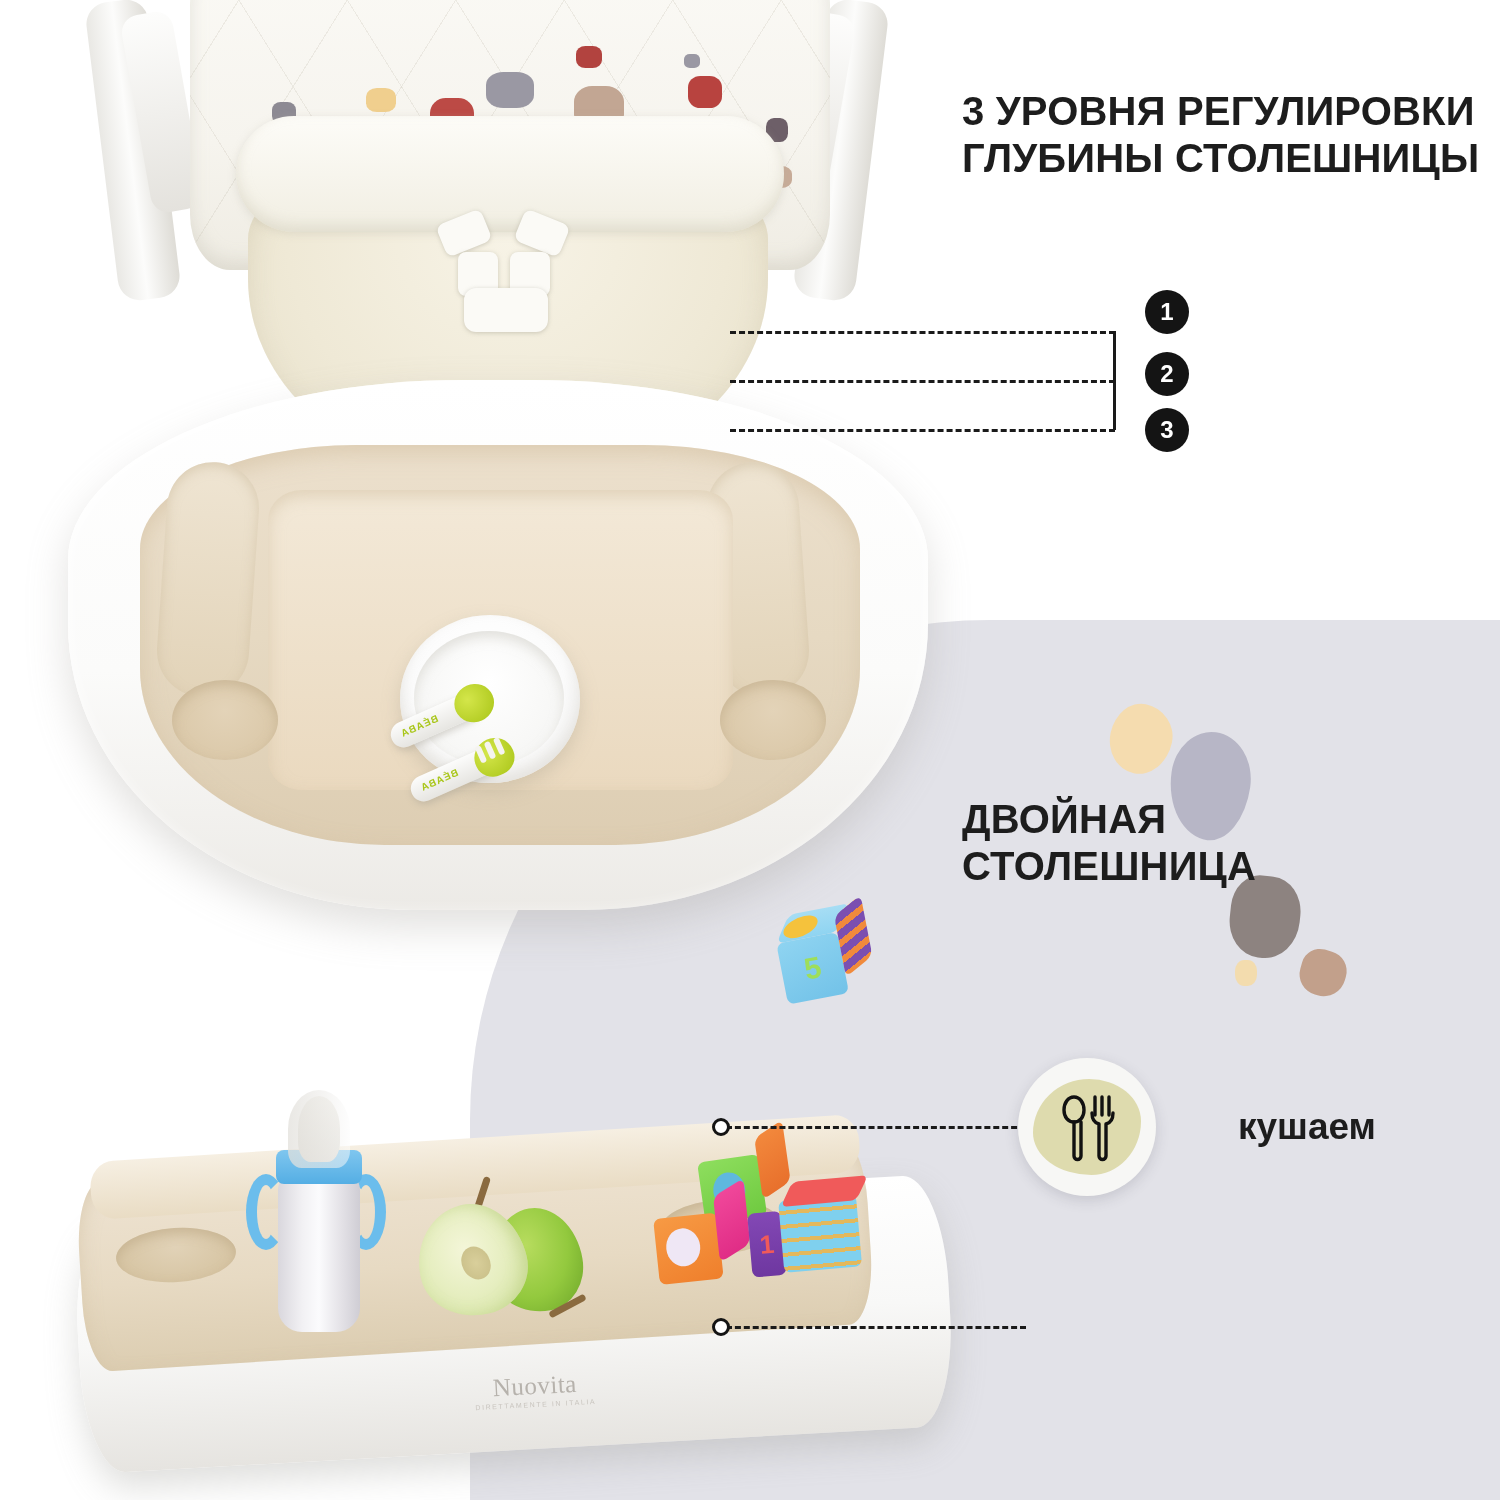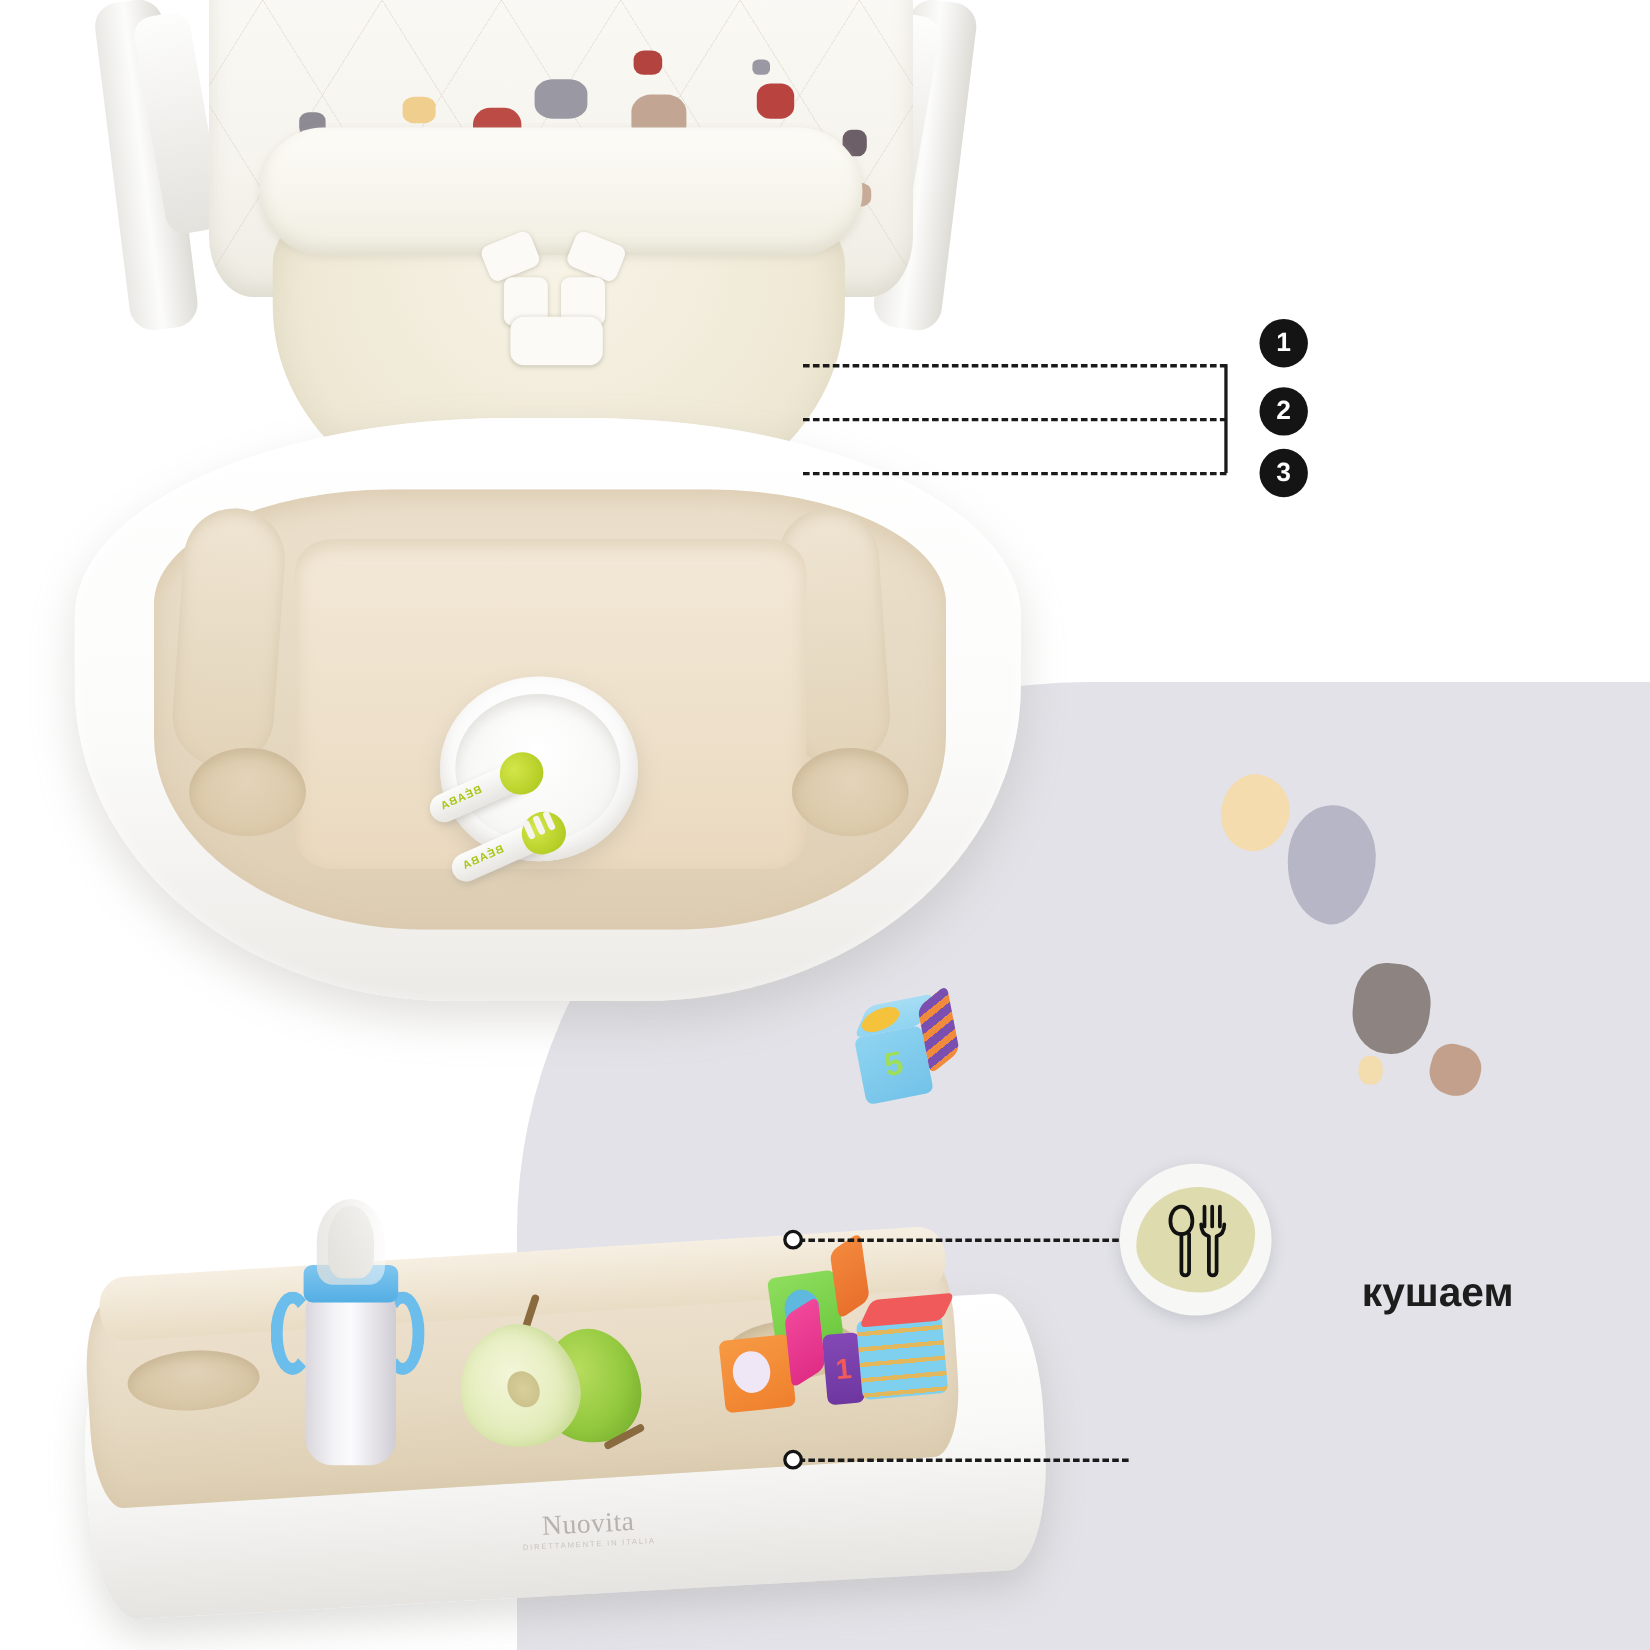--- a/index.html
+++ b/index.html
@@ -64,21 +64,21 @@
   }
   .depth-line.d1{ left:730px; top:331px; width:385px; }
   .depth-line.d2{ left:730px; top:380px; width:385px; }
   .depth-line.d3{ left:730px; top:429px; width:385px; }
   .bracket{
     position:absolute; left:1113px; top:331px;
     width:3px; height:99px; background:#1a1a1a;
   }
 
   
-  .callout{ position:absolute; display:flex; align-items:flex-end; }
+  .callout{ position:absolute; display:flex; align-items:center; }
   .callout.c1{ left:1018px; top:1058px; }
   .callout.c2{ left:1018px; top:1258px; }
 
   .cal-circle{
     position:relative;
     width:138px; height:138px; border-radius:50%;
     background:#f7f7f5;
     box-shadow:0 4px 14px rgba(60,60,80,.17);
     display:flex; align-items:center; justify-content:center;
     flex:0 0 auto;
@@ -452,30 +452,34 @@
 
     <div style="position:absolute;left:690px;top:110px;width:132px;height:108px;transform:rotate(-5deg);">
       <span class="face fs" style="position:absolute;left:0;top:18px;width:34px;height:64px;border-radius:7px;background:linear-gradient(180deg,#8348b5,#6e37a0);">
         <span class="digit" style="position:absolute;inset:0;display:flex;align-items:center;justify-content:center;color:#f05a5a;font-size:26px;font-weight:700;">1</span>
       </span>
       <span class="face ft" style="position:absolute;left:32px;top:8px;width:78px;height:72px;border-radius:7px;background:repeating-linear-gradient(180deg,#7fd0ee 0 10px,#e3b85c 10px 14px);"></span>
       <span class="face fu" style="position:absolute;left:34px;top:-10px;width:76px;height:24px;border-radius:6px;background:#f05a5a;transform:skewX(-30deg);transform-origin:left bottom;"></span>
     </div>
   </div>
 
+  <h1 class="headline headline-1">3 УРОВНЯ РЕГУЛИРОВКИ
+ГЛУБИНЫ СТОЛЕШНИЦЫ</h1>
 
   <span class="depth-line d1"></span>
   <span class="depth-line d2"></span>
   <span class="depth-line d3"></span>
   <span class="bracket"></span>
 
   <span class="step s1">1</span>
   <span class="step s2">2</span>
   <span class="step s3">3</span>
 
+  <h2 class="headline headline-2">ДВОЙНАЯ
+СТОЛЕШНИЦА</h2>
 
   <span class="lead l1"></span>
   <span class="dot p1"></span>
 
   <div class="callout c1">
     <div class="cal-circle">
       <span class="cal-blob" style="background:#dedbae;"></span>
       <span class="cal-ico">
         <svg class="ico" width="66" height="72" viewBox="0 0 66 72" fill="none" stroke="#111" stroke-width="3.4" stroke-linecap="round" stroke-linejoin="round">
           <path d="M20 6c-6 0-10 6-10 13s4 12 10 12 10-5 10-12S26 6 20 6z"></path>

